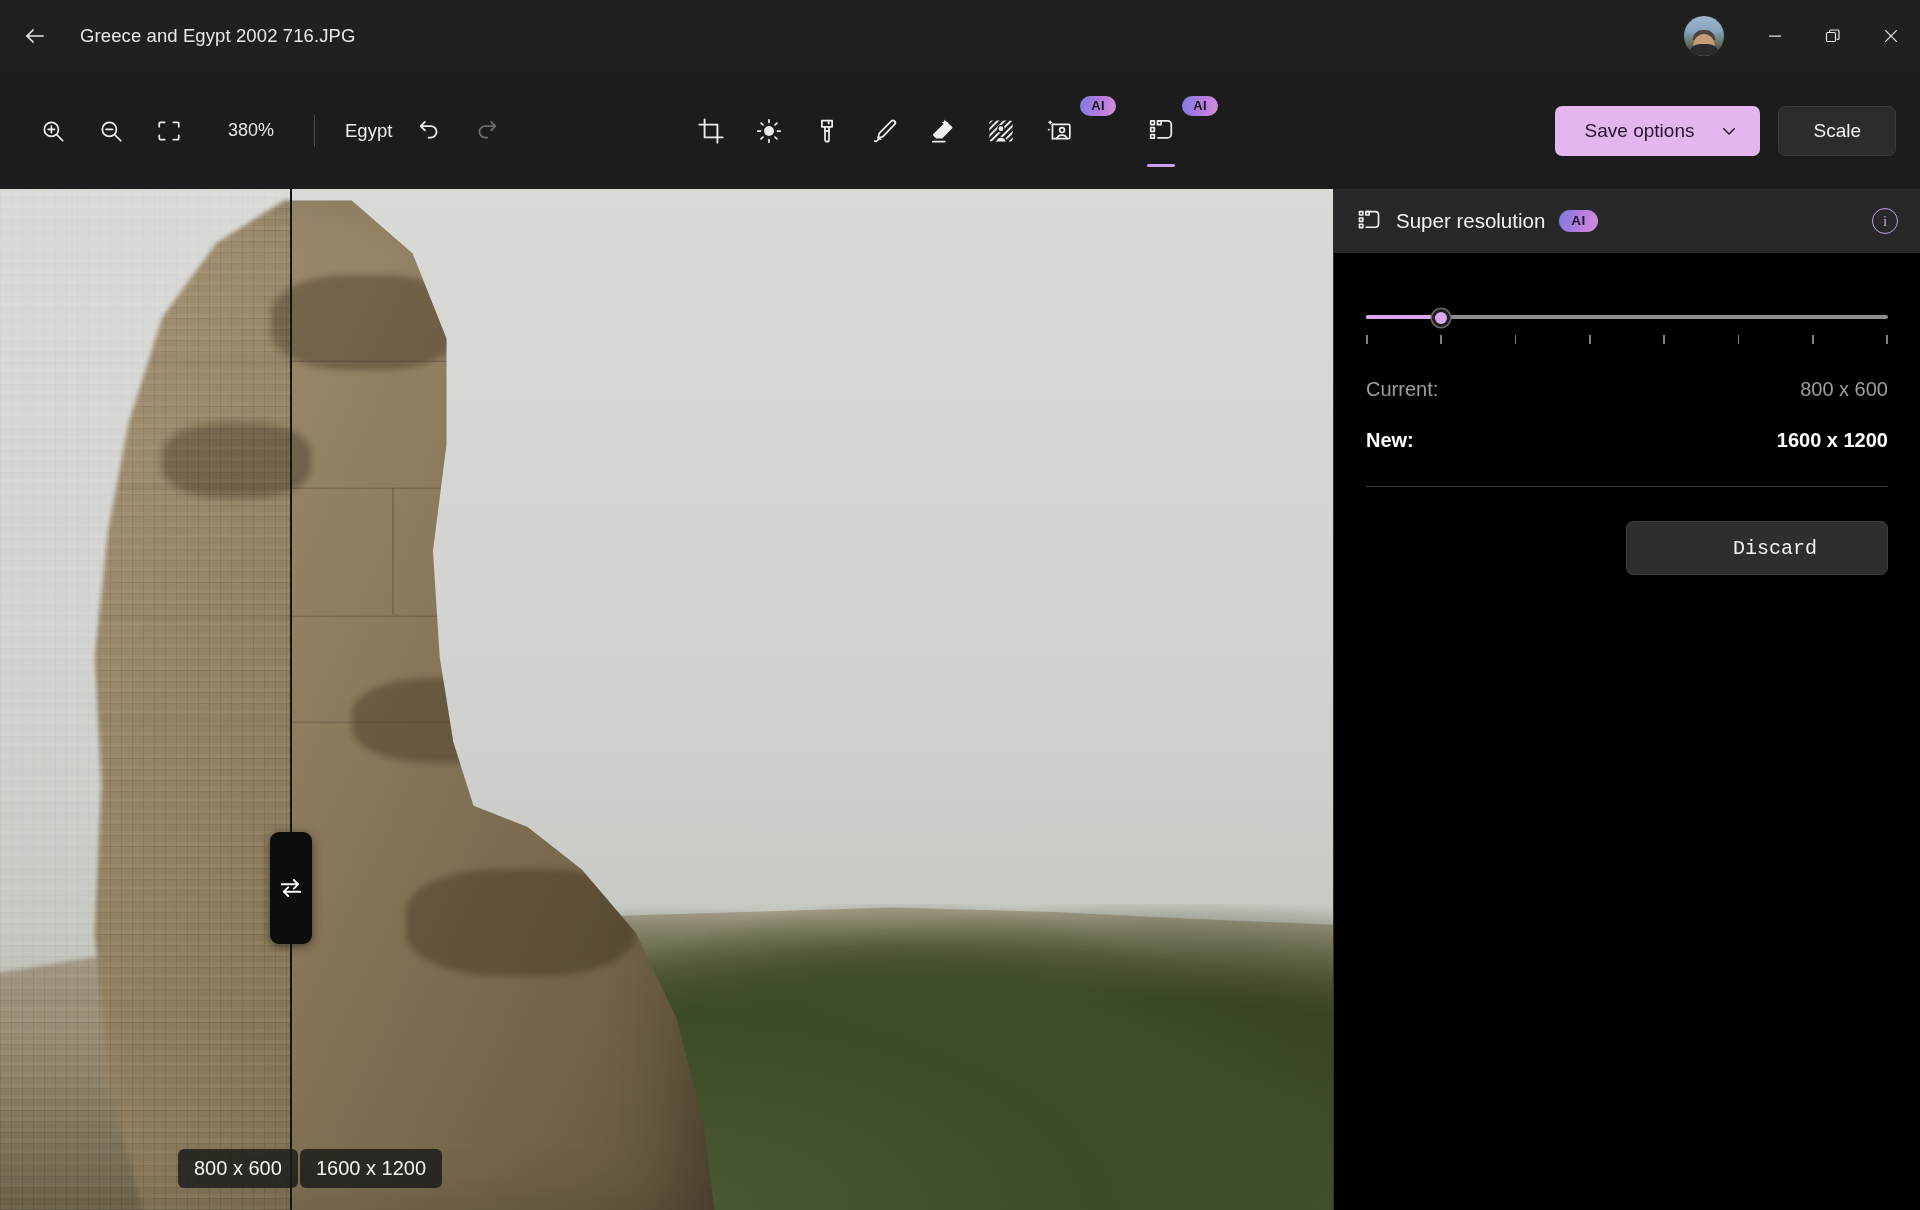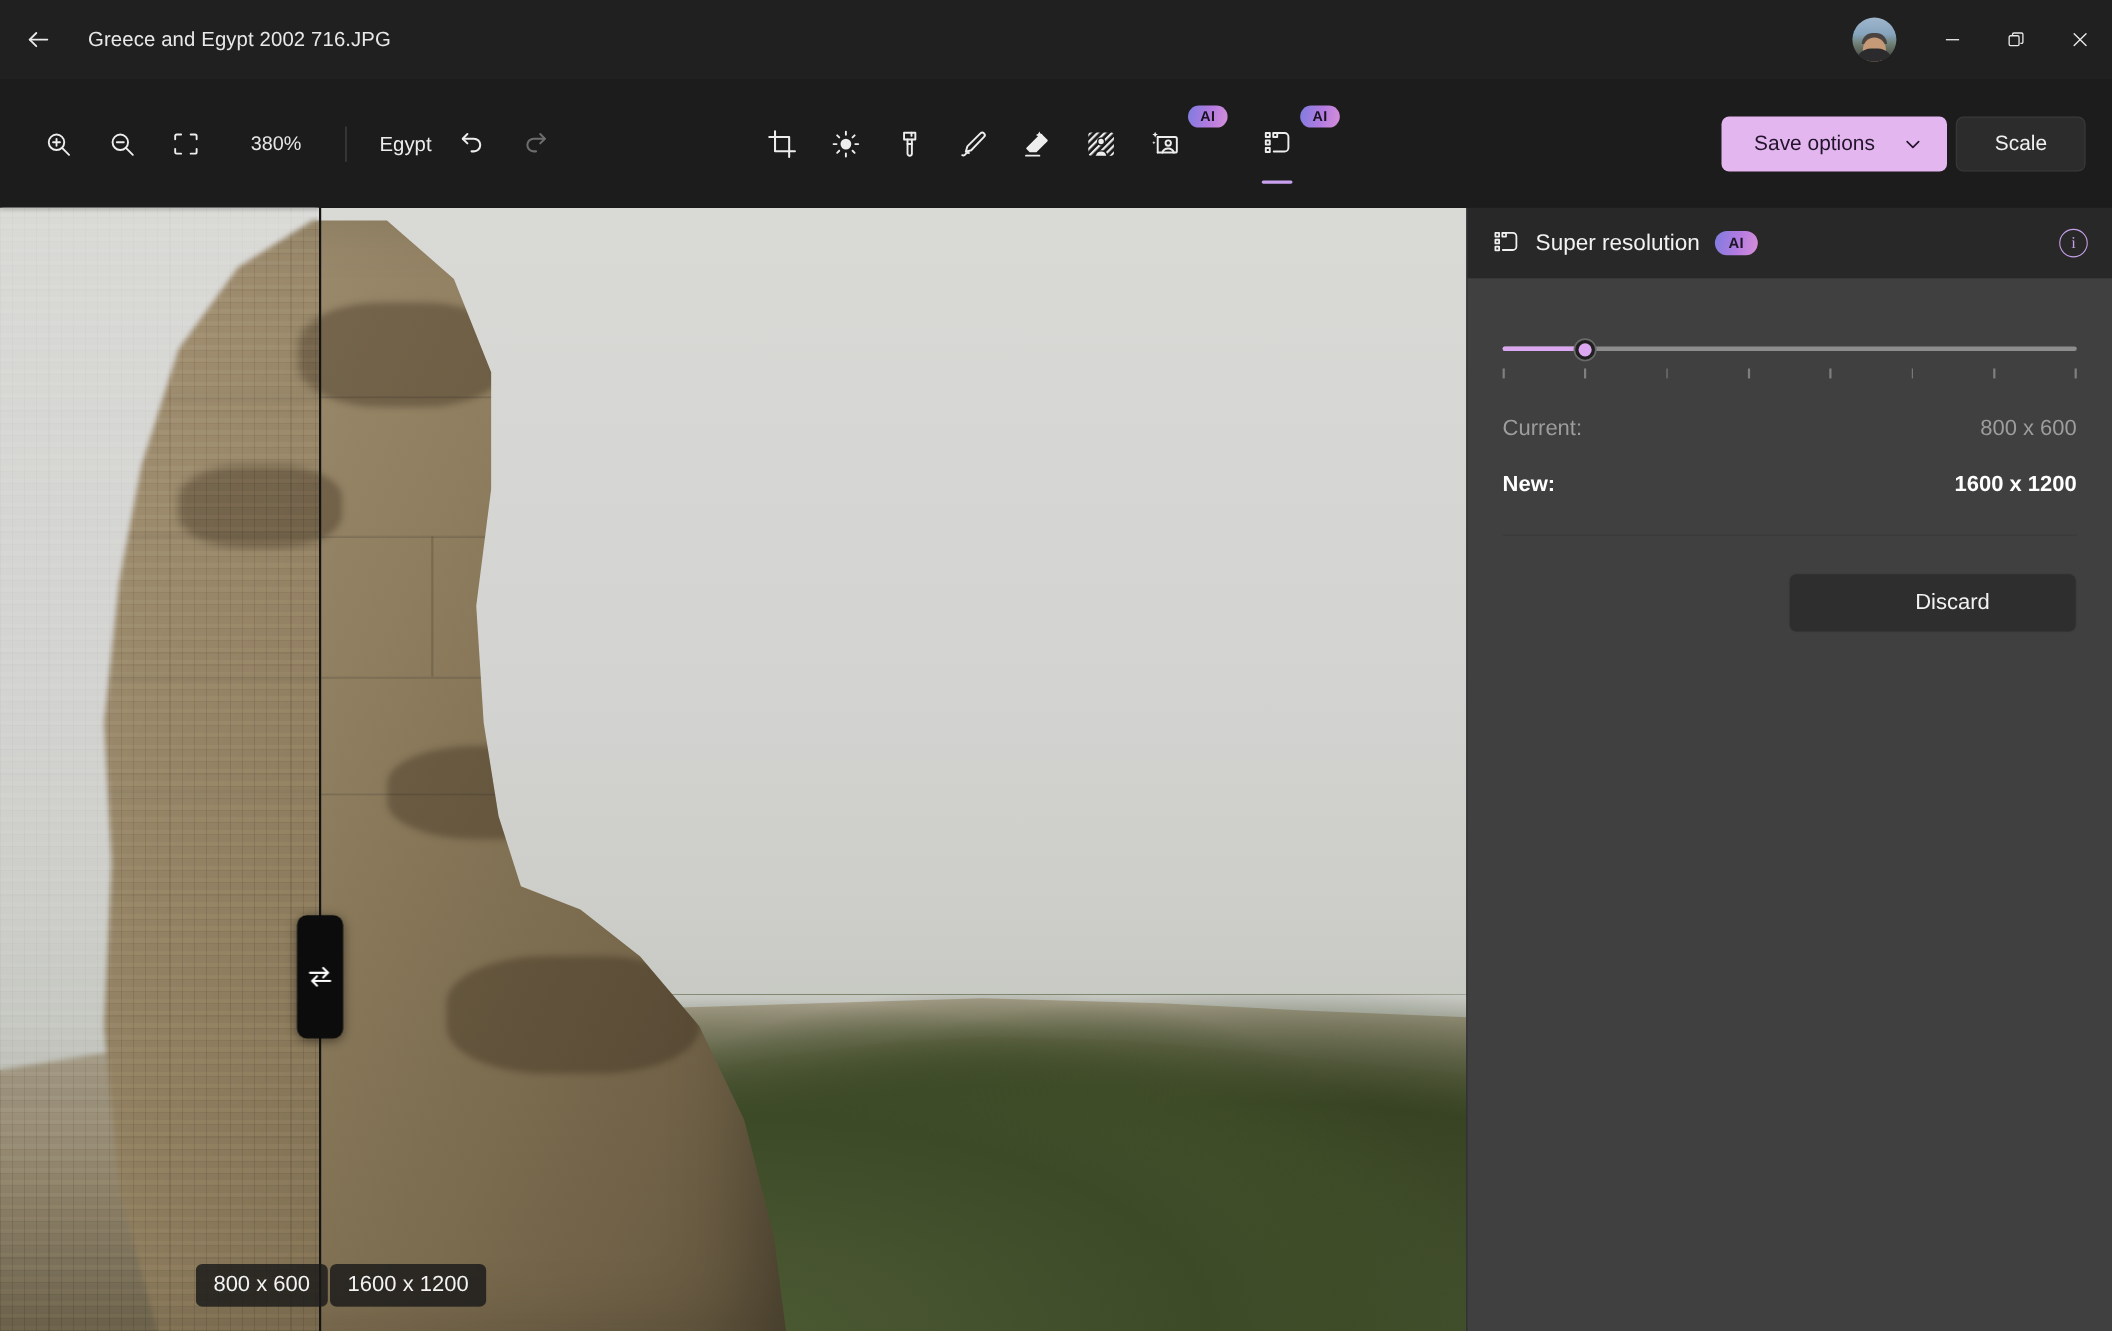--- a/index.html
+++ b/index.html
@@ -85,21 +85,21 @@
     padding: 3px 11px 4px; border-radius: 11px; line-height: 1;
   }
   .tool.active::after {
     content: ""; position: absolute; bottom: -13px; left: 50%;
     transform: translateX(-50%); width: 28px; height: 3px;
     background: #c9a1ef; border-radius: 2px;
   }
 
   .tb-right {
     position: absolute; right: 24px; top: 0; height: 117px;
-    display: flex; align-items: center; gap: 8px;
+    display: flex; align-items: center; gap: 18px;
   }
   .save-options {
     background: #e3b6f0; color: #22142a; font-size: 19px;
     height: 50px; padding: 0 22px 0 30px; border-radius: 7px;
     display: flex; align-items: center; gap: 26px; cursor: pointer;
     border: none; font-family: inherit;
   }
   .cancel-btn {
     background: #2c2c2c; color: #f0f0f0; font-size: 19px;
     height: 50px; padding: 0 34px; border-radius: 7px; cursor: pointer;
@@ -184,21 +184,21 @@
     position: absolute; bottom: 22px;
     background: rgba(26,26,26,.82); color: #f3f3f3; font-size: 20px;
     padding: 8px 16px; border-radius: 6px; z-index: 6; white-space: nowrap;
   }
   .sizetag.before { left: 178px; }
   .sizetag.after  { left: 300px; }
 
   
   .panel {
     position: absolute; top: 189px; right: 0; width: 587px; height: 1021px;
-    background: #404040; border-left: 1px solid #2e2e2e;
+    background: #000000; border-left: 1px solid #2e2e2e;
   }
   .panel-head {
     height: 64px; background: #282828; display: flex; align-items: center;
     padding: 0 22px 0 22px; position: relative;
   }
   .panel-head .ptitle {
     color: #f2f2f2; font-size: 20.5px; margin-left: 14px; white-space: nowrap;
   }
   .panel-head .ai-pill {
     margin-left: 14px;
@@ -235,21 +235,21 @@
   }
   .ticks { display: flex; justify-content: space-between; margin-top: 10px; }
   .ticks i { display: block; width: 1.5px; height: 9px; background: #7f7f7f; }
 
   .meta { margin-top: 34px; }
   .meta .row + .row { margin-top: 28px; }
   .panel-divider { height: 1px; background: #3a3a3a; margin: 34px 0 0 0; }
   .discard-wrap { display: flex; justify-content: flex-end; margin-top: 34px; }
   .discard-btn {
     background: #2e2e2e; border: 1px solid #3d3d3d; color: #f2f2f2;
-    font-size: 20px; font-family: Liberation Sans, sans-serif; width: 262px; height: 54px;
+    font-size: 20px; font-family: Liberation Mono, monospace; width: 262px; height: 54px;
     border-radius: 7px; cursor: pointer; padding-left: 36px;
   }
   svg { display: block; }
 </style>
 </head>
 <body>
 
 <div id="app">
 
   <div class="titlebar">

